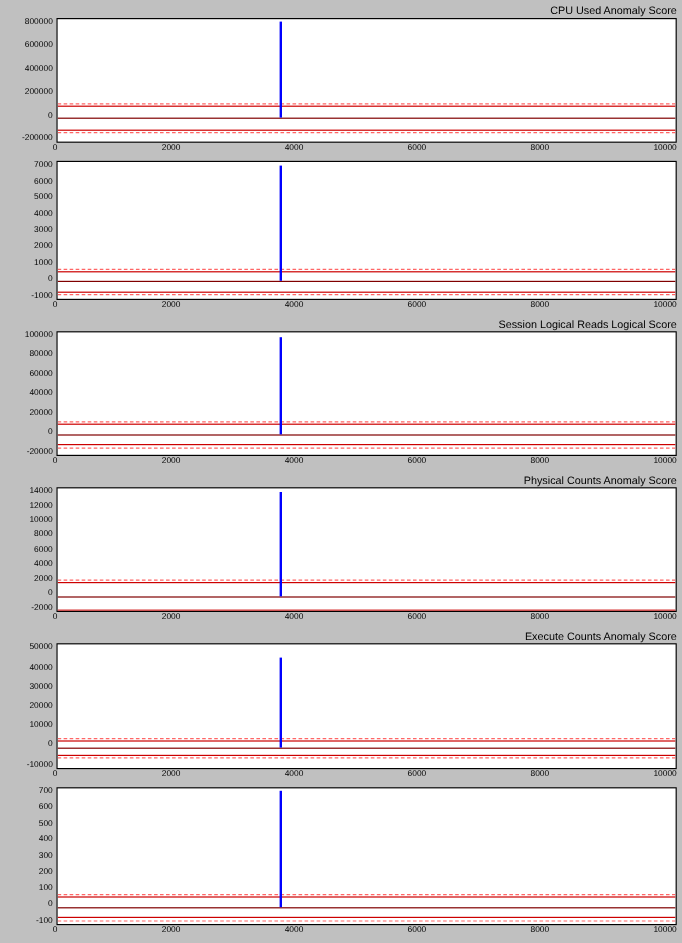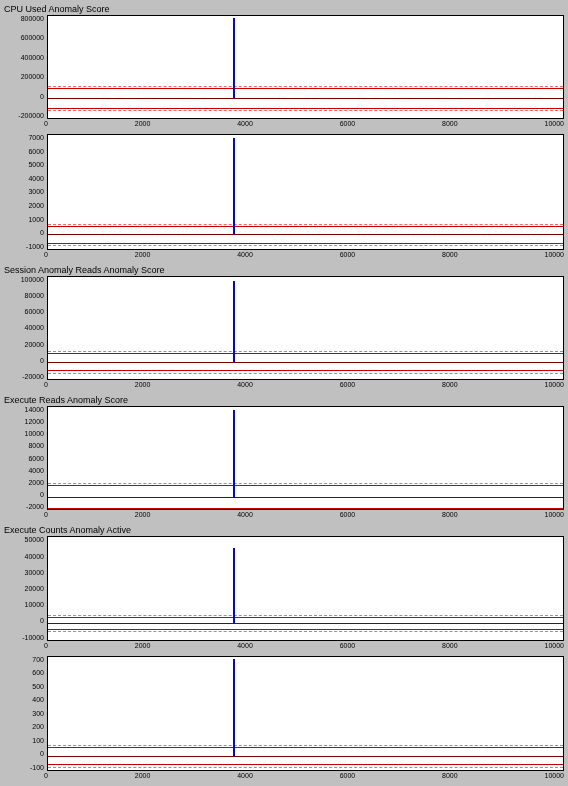--- a/index.html
+++ b/index.html
@@ -18,21 +18,21 @@
     padding: 2px 4px;
     box-sizing: border-box;
   }
   .chart {
     flex: 1;
     display: flex;
     flex-direction: column;
     margin: 2px 0;
   }
   .chart-title {
-    text-align: left;
+    text-align: right;
     font-size: 9px;
     color: #000;
     margin-bottom: 1px;
     height: 10px;
   }
   .chart-body {
     flex: 1;
     display: flex;
   }
   .y-axis {
@@ -138,21 +138,21 @@
       <div class="x-axis">
         <div>0</div>
         <div>2000</div>
         <div>4000</div>
         <div>6000</div>
         <div>8000</div>
         <div>10000</div>
       </div>
     </div>
     <div class="chart">
-      <div class="chart-title">Session Anomaly Reads Anomaly Score</div>
+      <div class="chart-title">Session Logical Reads Logical Score</div>
       <div class="chart-body">
         <div class="y-axis">
           <div>100000</div>
           <div>80000</div>
           <div>60000</div>
           <div>40000</div>
           <div>20000</div>
           <div>0</div>
           <div>-20000</div>
         </div>
@@ -168,21 +168,21 @@
       <div class="x-axis">
         <div>0</div>
         <div>2000</div>
         <div>4000</div>
         <div>6000</div>
         <div>8000</div>
         <div>10000</div>
       </div>
     </div>
     <div class="chart">
-      <div class="chart-title">Execute Reads Anomaly Score</div>
+      <div class="chart-title">Physical Counts Anomaly Score</div>
       <div class="chart-body">
         <div class="y-axis">
           <div>14000</div>
           <div>12000</div>
           <div>10000</div>
           <div>8000</div>
           <div>6000</div>
           <div>4000</div>
           <div>2000</div>
           <div>0</div>
@@ -200,21 +200,21 @@
       <div class="x-axis">
         <div>0</div>
         <div>2000</div>
         <div>4000</div>
         <div>6000</div>
         <div>8000</div>
         <div>10000</div>
       </div>
     </div>
     <div class="chart">
-      <div class="chart-title">Execute Counts Anomaly Active</div>
+      <div class="chart-title">Execute Counts Anomaly Score</div>
       <div class="chart-body">
         <div class="y-axis">
           <div>50000</div>
           <div>40000</div>
           <div>30000</div>
           <div>20000</div>
           <div>10000</div>
           <div>0</div>
           <div>-10000</div>
         </div>

